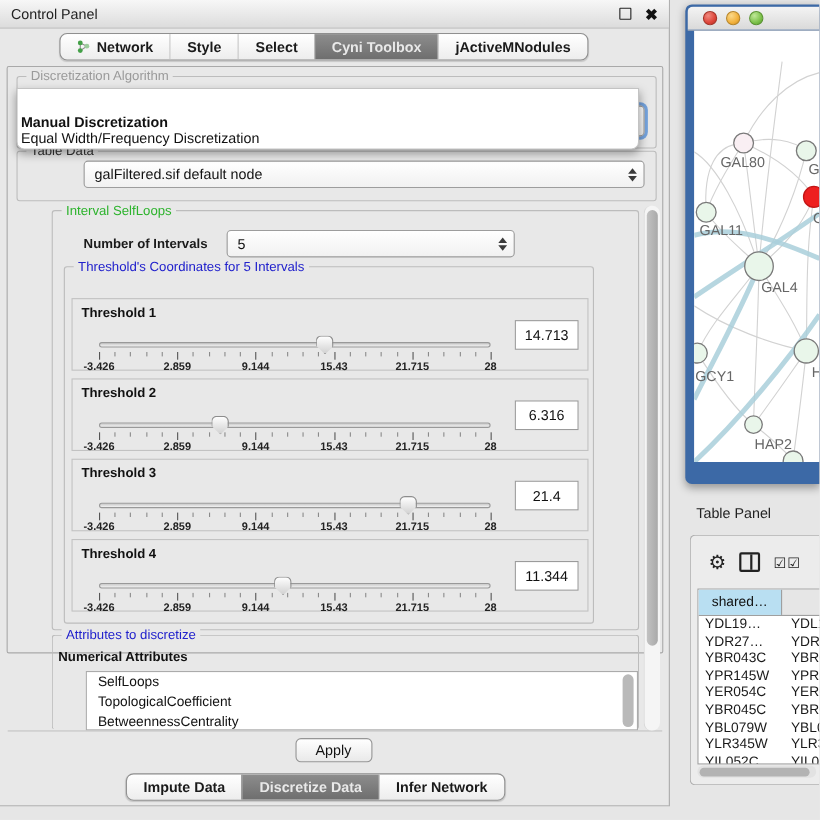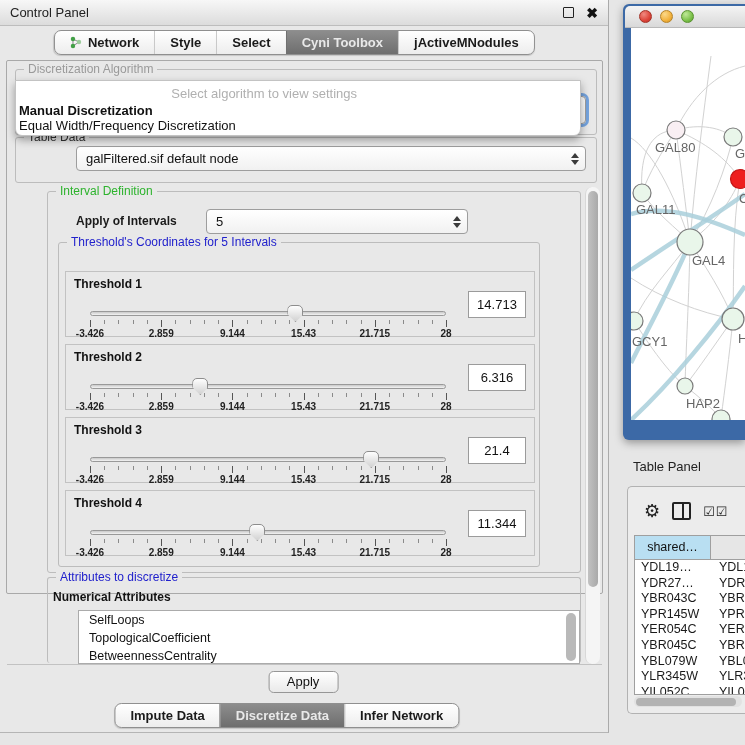--- a/index.html
+++ b/index.html
@@ -139,40 +139,39 @@
       <span class="gtitle gray">Discretization Algorithm</span>
       <div class="combo focused" style="left:42px; right:10px; top:26px; height:28px;">
         <span class="stepper">
             <i class="up"></i>
             <i class="down"></i>
           </span>
       </div>
     </div>
 
     <div class="algo-popup">
-      <div class="ph">Select algorithm to view settings</div>
       <div class="opt b" style="top:22px;">Manual Discretization</div>
       <div class="opt" style="top:37px;">Equal Width/Frequency Discretization</div>
     </div>
 
     <div class="groupbox" style="left:8px; top:76px; width:582px; height:46px;padding-left:32px;">
       <span class="gtitle dark">Table Data</span>
       <div class="combo" style="left:48px; right:10px; top:8px; height:25px;margin-left:12px;">
         <span>galFiltered.sif default node</span>
         <span class="stepper">
             <i class="up"></i>
             <i class="down"></i>
           </span>
       </div>
     </div>
 
     <div class="groupbox" style="left:40px; top:130px; width:534px; height:382px;">
-      <span class="gtitle green">Interval Definition</span>
-
-      <span style="position:absolute; left:28px; top:22px; font-weight:bold;">Apply of Intervals</span>
+      <span class="gtitle green">Interval SelfLoops</span>
+
+      <span style="position:absolute; left:28px; top:22px; font-weight:bold;">Number of Intervals</span>
       <div class="combo" style="left:158px; top:17px; width:262px; height:25px;">
         <span>5</span>
         <span class="stepper">
             <i class="up"></i>
             <i class="down"></i>
           </span>
       </div>
 
       <div class="groupbox" style="left:10px; top:50px; width:482px; height:325px;">
         <span class="gtitle blue">Threshold's Coordinates for 5 Intervals</span>

